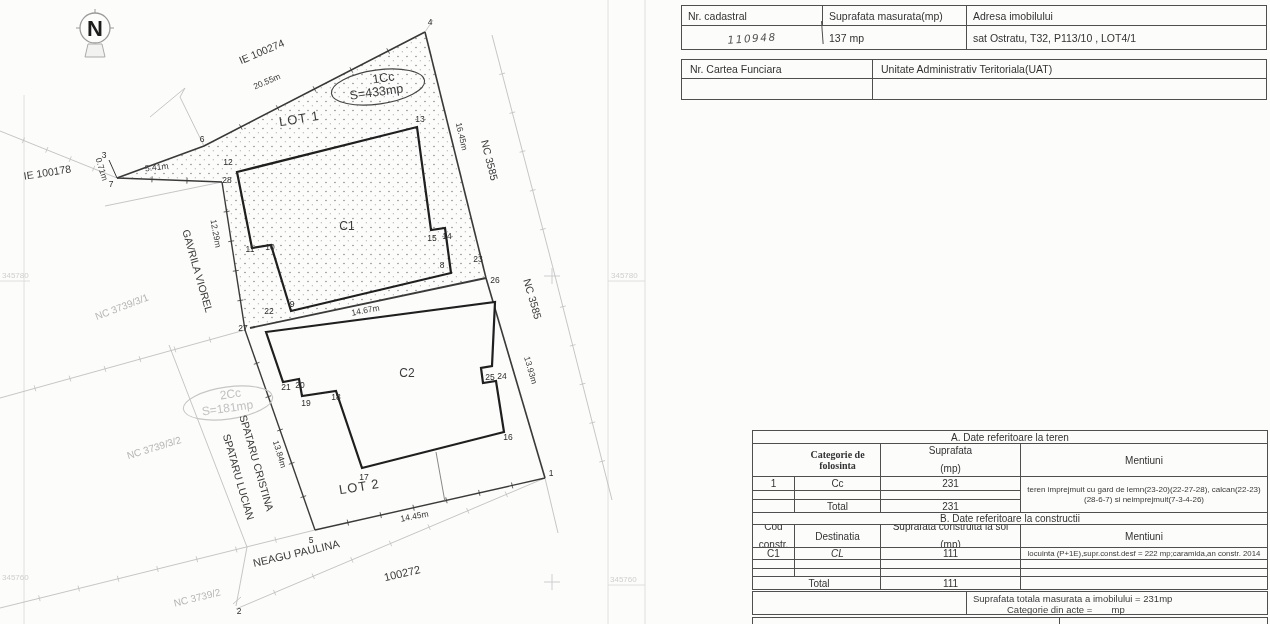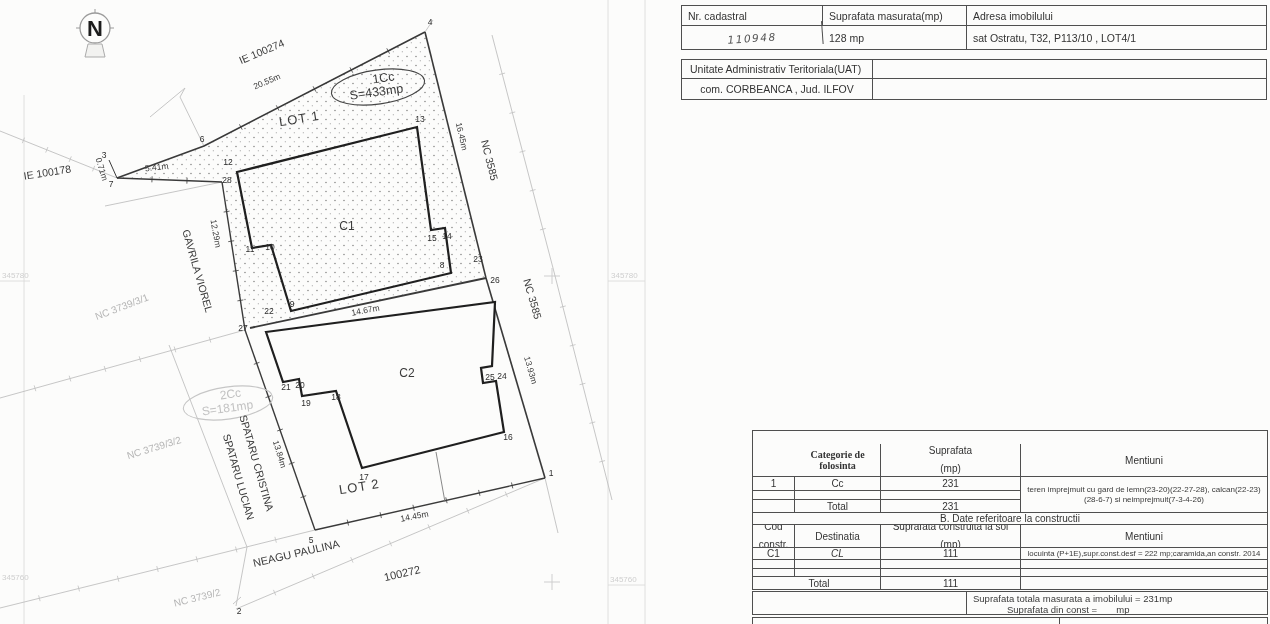--- a/index.html
+++ b/index.html
@@ -252,32 +252,33 @@
     </g>
   </svg>
 
   
 
   <div class="tbl t1">
     <div>Nr.  cadastral</div>
     <div>Suprafata  masurata(mp)</div>
     <div>Adresa  imobilului</div>
     <div class="hand">110948</div>
-    <div>128 mp</div>
+    <div>137 mp</div>
     <div>sat Ostratu, T32, P113/10 , LOT4/1</div>
   </div>
 
   <div class="tbl t2">
+    <div>Nr. Cartea  Funciara</div>
     <div>Unitate Administrativ Teritoriala(UAT)</div>
     <div></div>
-    <div class="ctr">com. CORBEANCA , Jud. ILFOV</div>
   </div>
 
   <div class="tbl tab">
 
+    <div class="noR" style="grid-area:1/1/2/5;">A.  Date referitoare la teren</div>
     <div class="serifB" style="grid-area:2/1/3/2;margin-top:32px;">Nr.
 parcela</div>
     <div class="serifB" style="grid-area:2/2/3/3;">Categorie de
 folosinta</div>
     <div class="pre" style="grid-area:2/3/3/4;">Suprafata
 (mp)</div>
     <div class="noR" style="grid-area:2/4/3/5;">Mentiuni</div>
     <div style="grid-area:3/1/4/2;">1</div>
     <div style="grid-area:3/2/4/3;">Cc</div>
     <div style="grid-area:3/3/4/4;">231</div>
@@ -311,21 +312,21 @@
     <div class="leftA noB" style="grid-area:11/1/12/3;">Total</div>
     <div class="noB" style="grid-area:11/3/12/4;">111</div>
     <div class="noR noB" style="grid-area:11/4/12/5;"></div>
   </div>
 
   <div class="tbl tf">
     <div class="spacer"></div>
     <div class="txt">
       <span>Suprafata  totala  masurata a imobilului =  231mp</span>
       <span class="ind">
-        <span>Suprafata  din  const =</span>
+        <span>Categorie  din  acte =</span>
         <span style="display:inline-block;width:14px;"></span>
         <span>mp</span>
       </span>
     </div>
   </div>
 
   <div class="tbl tp">
     <div class="div"></div>
   </div>
 

